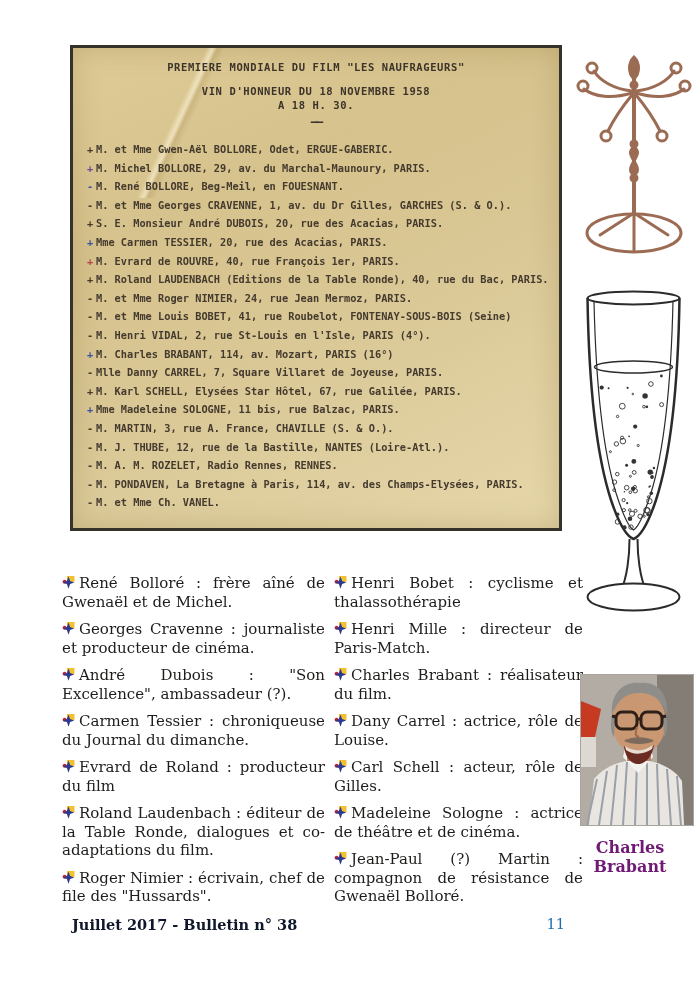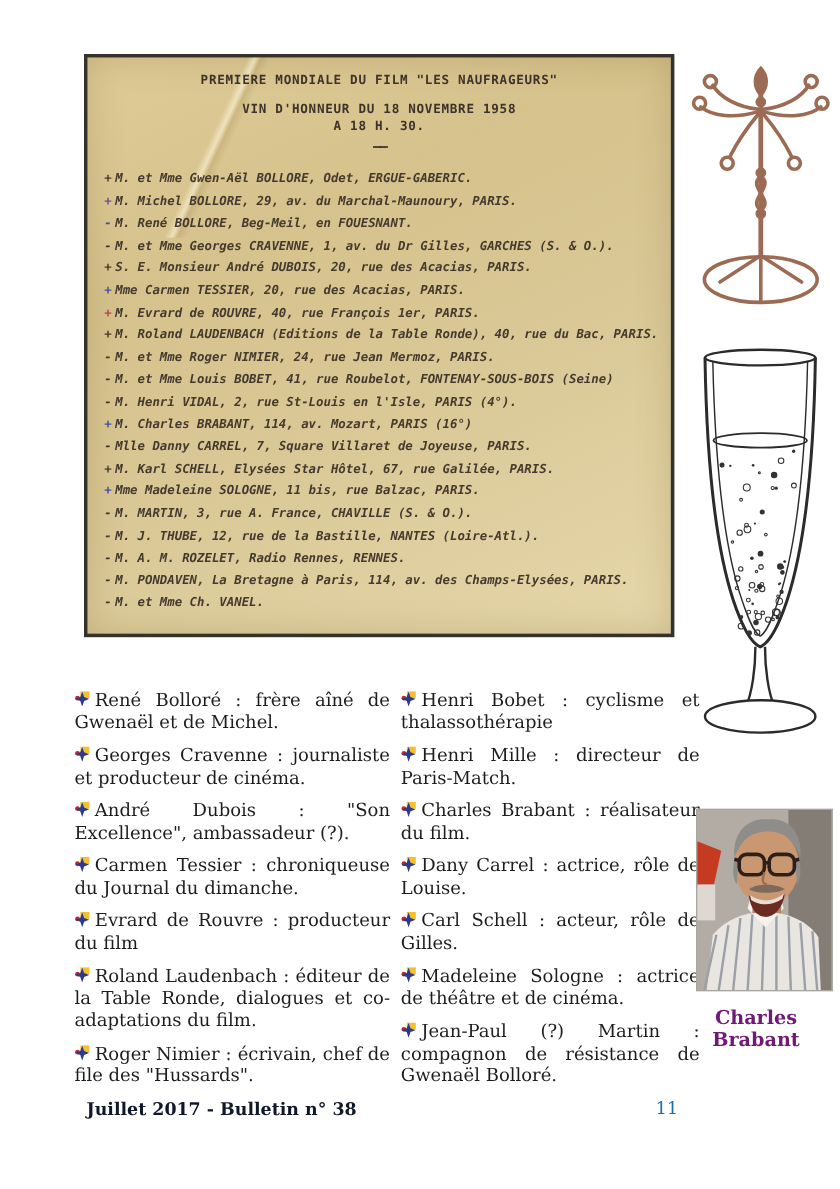--- a/index.html
+++ b/index.html
@@ -16,21 +16,21 @@
   .scan-head{position:relative;text-align:center;
         font-family:"DejaVu Sans Mono","Liberation Mono",monospace;
         font-weight:bold;color:#3c332a;}
   .scan-title{padding-top:13px;font-size:10.5px;letter-spacing:.6px;}
   .scan-sub1{padding-top:12px;font-size:10.5px;letter-spacing:.6px;}
   .scan-sub2{padding-top:2px;font-size:10.5px;letter-spacing:.6px;}
   .scan-divider{padding-top:4px;font-size:12px;letter-spacing:-2px;}
   .guest-list{position:absolute;left:11px;top:92px;right:2px;
         font-family:"DejaVu Sans Mono","Liberation Mono",monospace;
         font-weight:bold;font-size:10.3px;color:#443a2e;}
-  .entry-row{white-space:nowrap;line-height:18.6px;overflow:hidden;font-style:italic;}
+  .entry-row{white-space:nowrap;line-height:18.6px;overflow:hidden;}
   .mark{display:inline-block;width:12px;text-align:center;}
   .mark-dark{color:#46392b}
   .mark-blue{color:#3f51a3}
   .mark-purple{color:#75479c}
   .mark-red{color:#b5434f}
 
   
   .notes{position:absolute;top:538px;color:#1f1d1b;font-size:15px;line-height:18.5px;
          text-align:justify;margin-top:36px;}
   .notes-left{left:62px;width:263px;}
@@ -205,21 +205,21 @@
           </svg></span><span>André Dubois : "Son Excellence", ambassadeur (?).</span></p>
       <p class="note"><span class="bullet"><svg width="13" height="13" viewBox="0 0 13 13">
             <rect x="5" y="0" width="7.5" height="6" fill="#f2c12e"></rect>
             <circle cx="2.6" cy="5.8" r="2" fill="#c0272d"></circle>
             <path d="M6.5 0.5 L8.1 4.9 L12.3 6.5 L8.1 8.1 L6.5 12.8 L4.9 8.1 L0.7 6.5 L4.9 4.9 Z" fill="#2b3a8f"></path>
           </svg></span><span>Carmen Tessier : chroniqueuse du Journal du dimanche.</span></p>
       <p class="note"><span class="bullet"><svg width="13" height="13" viewBox="0 0 13 13">
             <rect x="5" y="0" width="7.5" height="6" fill="#f2c12e"></rect>
             <circle cx="2.6" cy="5.8" r="2" fill="#c0272d"></circle>
             <path d="M6.5 0.5 L8.1 4.9 L12.3 6.5 L8.1 8.1 L6.5 12.8 L4.9 8.1 L0.7 6.5 L4.9 4.9 Z" fill="#2b3a8f"></path>
-          </svg></span><span>Evrard de Rouvre : producteur du film</span></p>
+          </svg></span><span>Evrard de Roland : producteur du film</span></p>
       <p class="note"><span class="bullet"><svg width="13" height="13" viewBox="0 0 13 13">
             <rect x="5" y="0" width="7.5" height="6" fill="#f2c12e"></rect>
             <circle cx="2.6" cy="5.8" r="2" fill="#c0272d"></circle>
             <path d="M6.5 0.5 L8.1 4.9 L12.3 6.5 L8.1 8.1 L6.5 12.8 L4.9 8.1 L0.7 6.5 L4.9 4.9 Z" fill="#2b3a8f"></path>
           </svg></span><span>Roland Laudenbach : éditeur de la Table Ronde, dialogues et co-adaptations du film.</span></p>
       <p class="note"><span class="bullet"><svg width="13" height="13" viewBox="0 0 13 13">
             <rect x="5" y="0" width="7.5" height="6" fill="#f2c12e"></rect>
             <circle cx="2.6" cy="5.8" r="2" fill="#c0272d"></circle>
             <path d="M6.5 0.5 L8.1 4.9 L12.3 6.5 L8.1 8.1 L6.5 12.8 L4.9 8.1 L0.7 6.5 L4.9 4.9 Z" fill="#2b3a8f"></path>
           </svg></span><span>Roger Nimier : écrivain, chef de file des "Hussards".</span></p>

